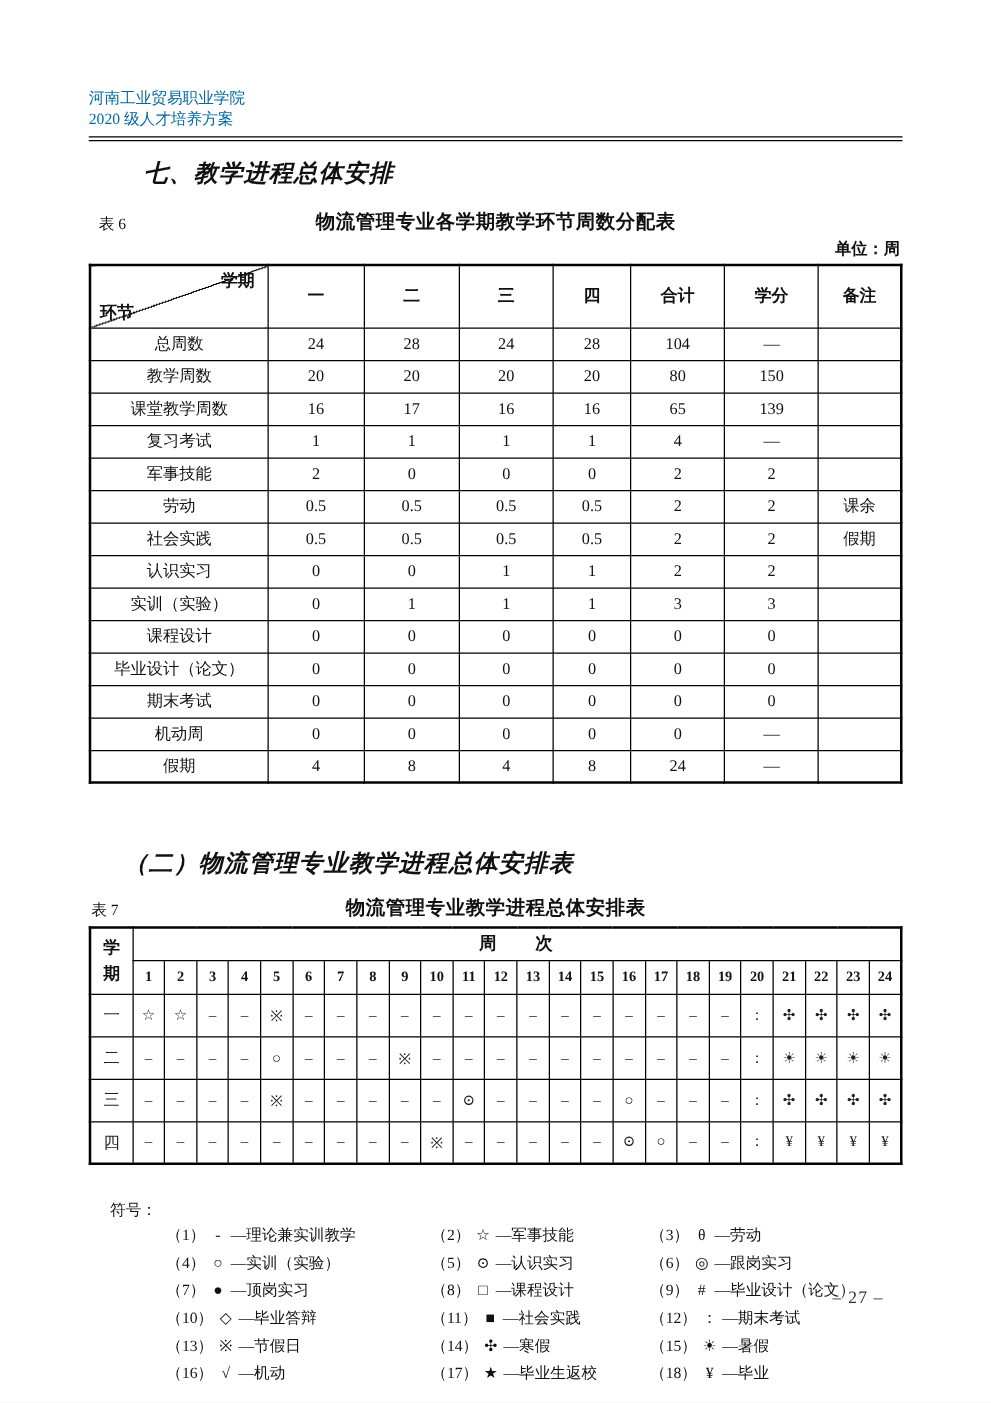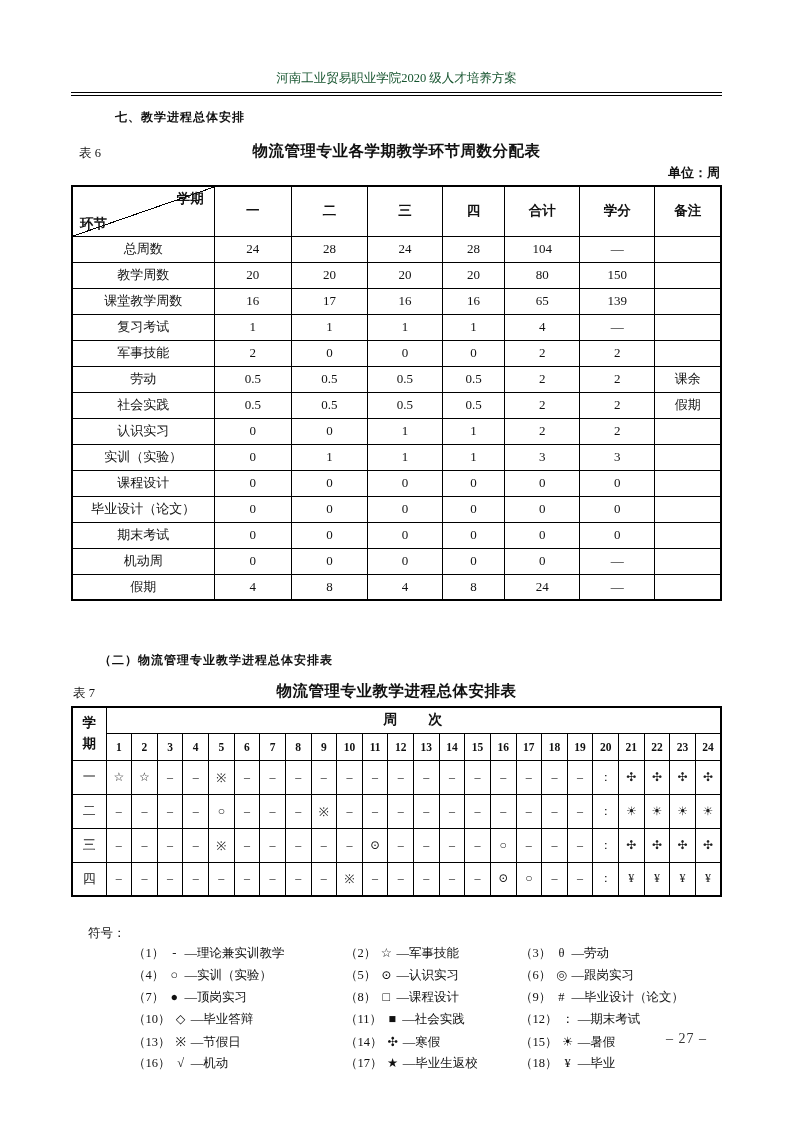--- a/index.html
+++ b/index.html
@@ -2,24 +2,24 @@
 <html><head>
 <meta charset="utf-8">
 <style>
   * { margin:0; padding:0; box-sizing:border-box; }
   html,body { background:#f2f2f2; }
   body { font-family:"Liberation Serif","DejaVu Serif",serif; color:#111; }
   .page { width:793px; height:1122px; background:#fff; position:relative; margin:0 auto; overflow:hidden; }
   .content { padding:70px 71px 0 71px; }
 
   
-  .doc-header { display:flex; justify-content:center; align-items:baseline; font-size:12.5px; color:#14532d; }
+  .doc-header { display:flex; justify-content:center; align-items:baseline; font-size:12.5px; color:#0369a1;flex-direction:column; }
   .double-rule { margin-top:5px; height:4px; border-top:1.5px solid #000; border-bottom:1px solid #000; }
 
-  .section-title { font-size:12px; font-weight:bold; margin:13px 0 0 44px; letter-spacing:1px; }
+  .section-title { font-size:19px; font-weight:bold; margin:13px 0 0 44px; letter-spacing:1px;font-style:italic; }
 
   .caption-row { position:relative; margin-top:15px; height:22px; }
   .caption-label { position:absolute; left:8px; top:4px; font-size:12.5px; }
   .caption-title { text-align:center; font-size:15.5px; font-weight:bold; letter-spacing:0.5px; }
   .unit-line { text-align:right; font-size:13px; font-weight:bold; margin-top:1px; padding-right:2px; }
 
   table { border-collapse:collapse; width:100%; table-layout:fixed; }
   table, th, td { border:1px solid #000; }
   table { border-width:2px; }
   th, td { text-align:center; vertical-align:middle; font-weight:normal; }

